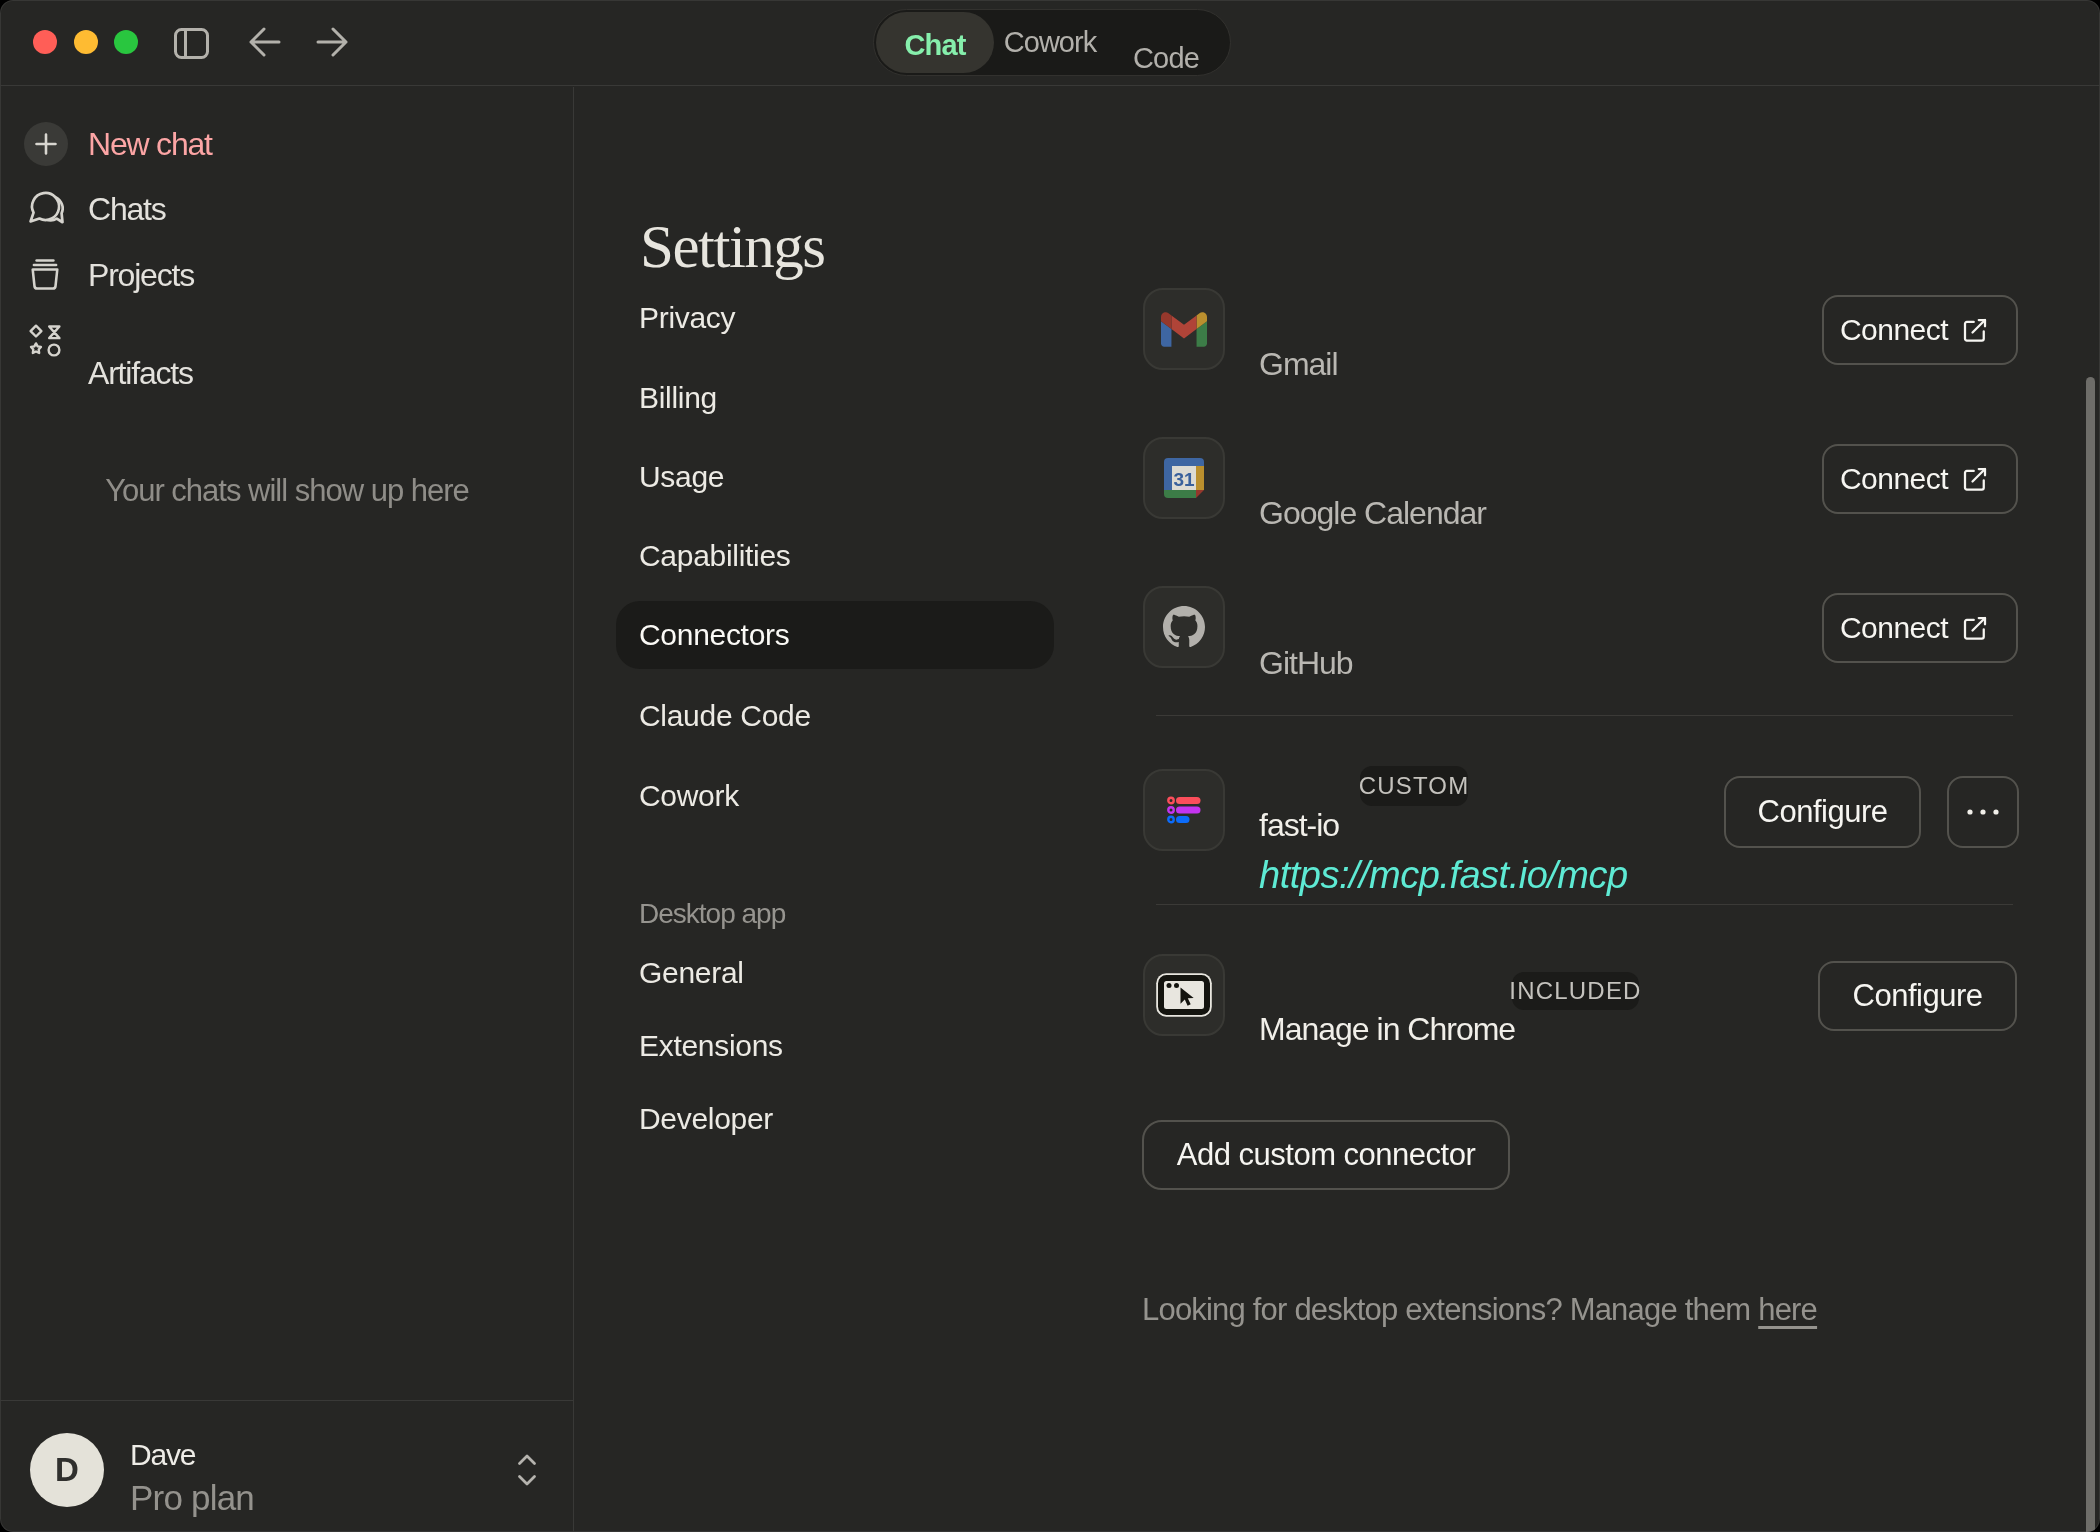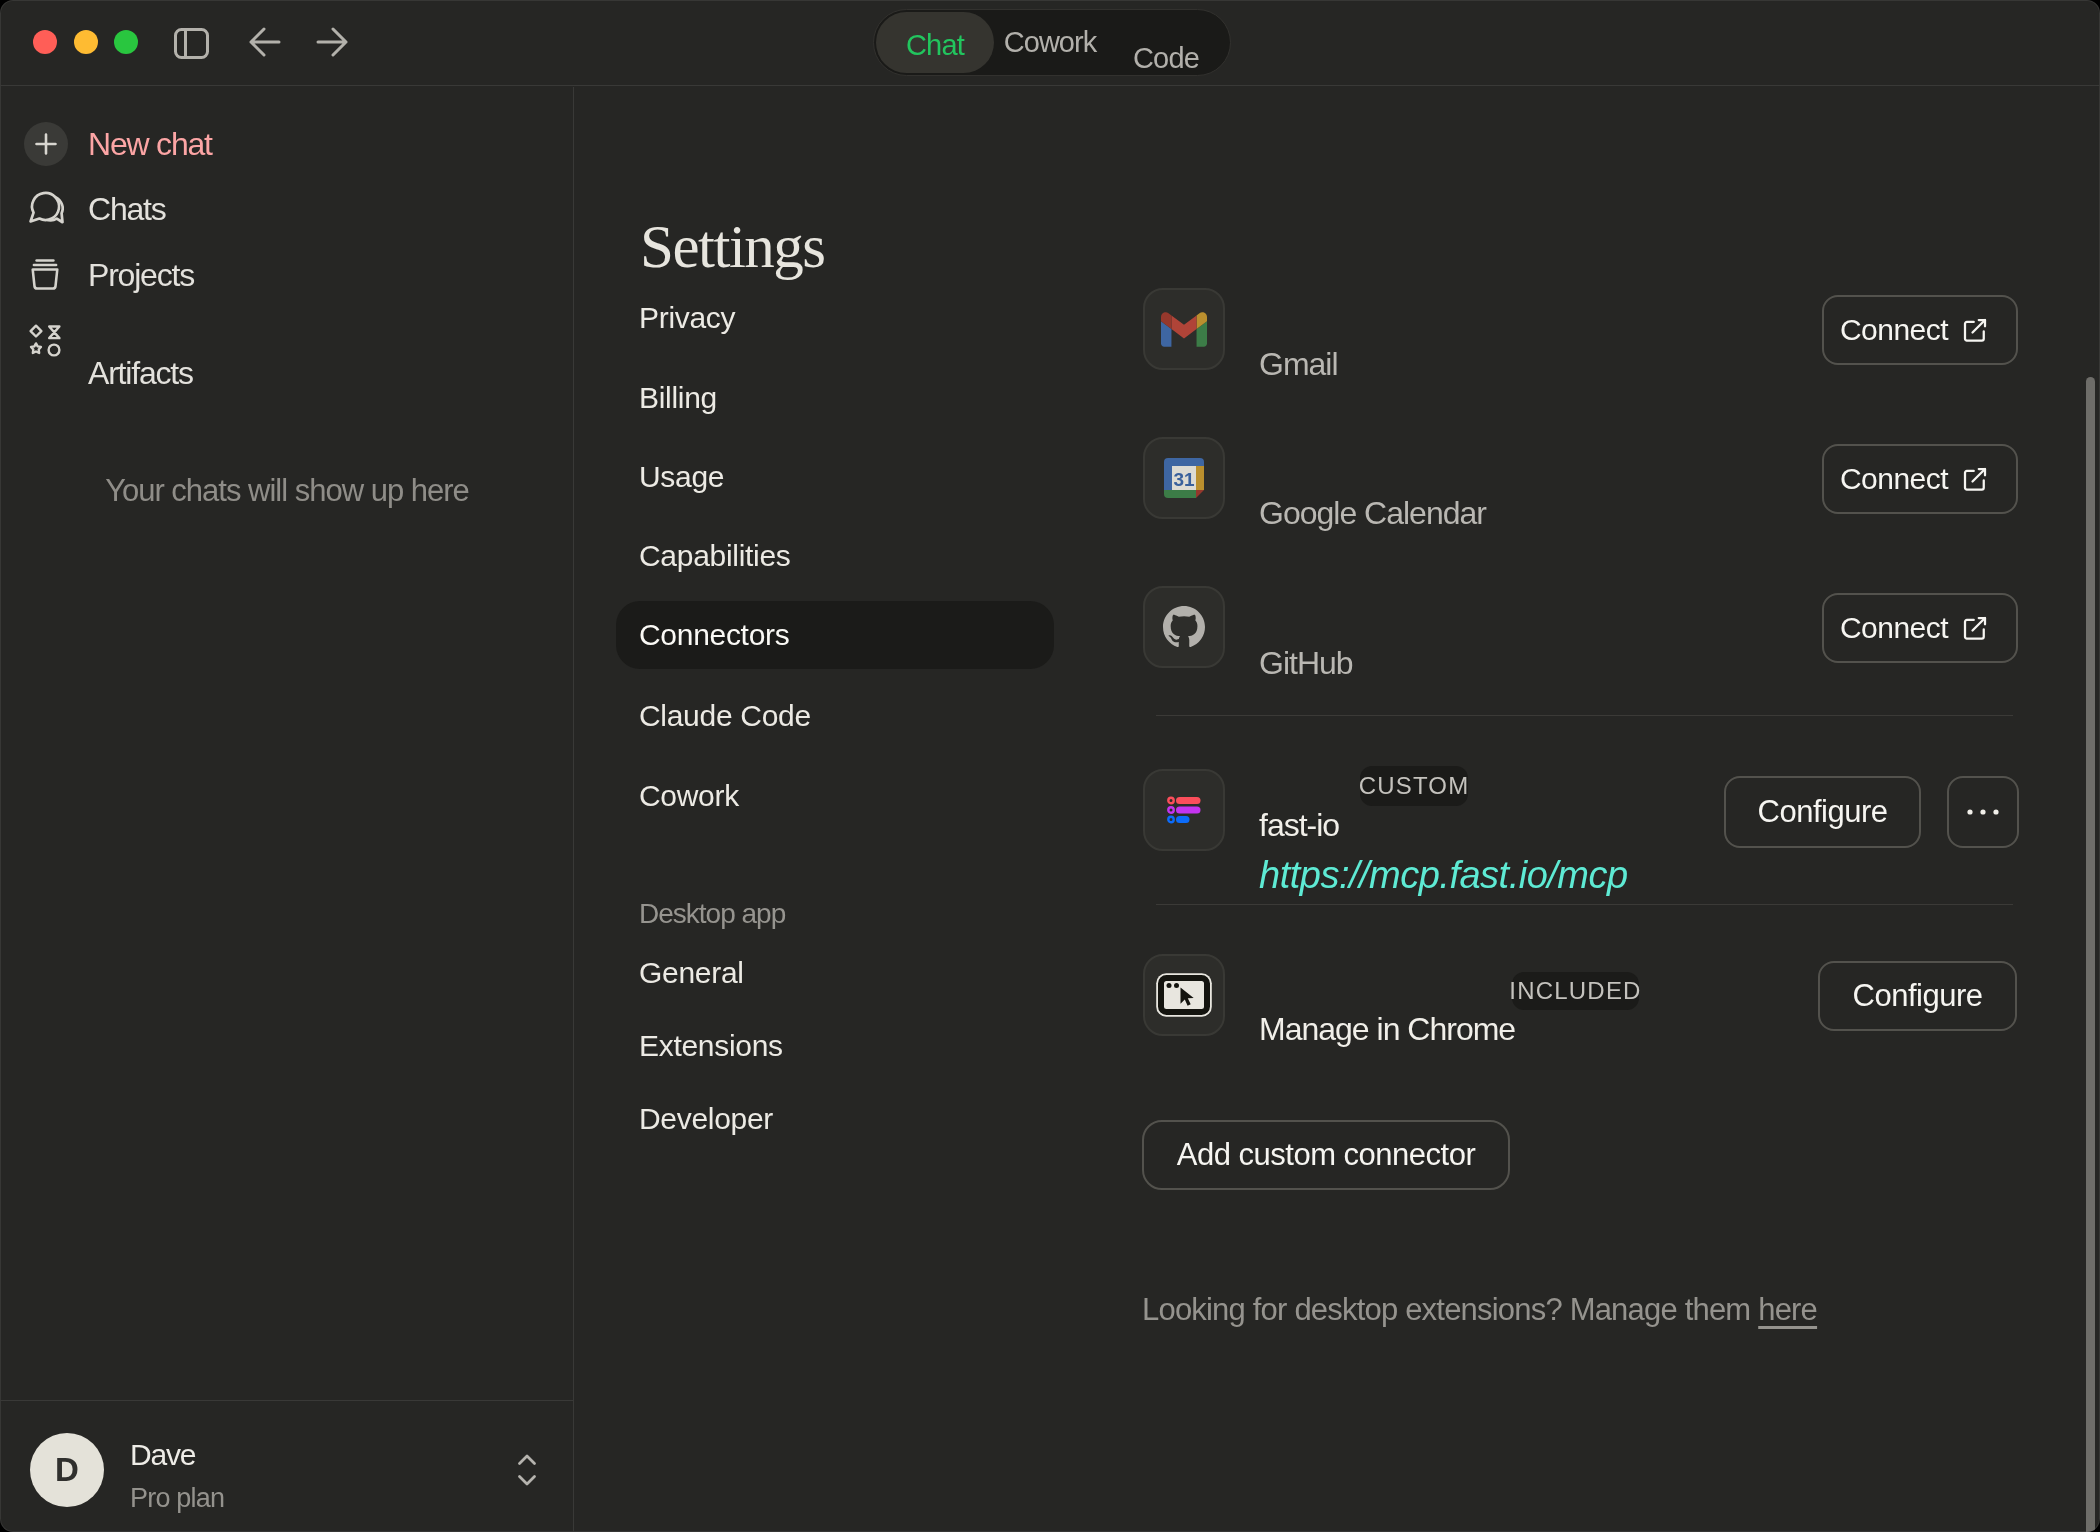--- a/index.html
+++ b/index.html
@@ -29,21 +29,21 @@
     <line x1="11.5" y1="2.5" x2="11.5" y2="28.5" stroke="#b3b1ab" stroke-width="3"></line>
   </svg>
   <svg class="abs" style="left:248px; top:27px;" width="33" height="30" viewBox="0 0 33 30">
     <path d="M16 2 L3 15 L16 28 M3 15 H31" fill="none" stroke="#b3b1ab" stroke-width="3" stroke-linecap="round" stroke-linejoin="round"></path>
   </svg>
   <svg class="abs" style="left:316px; top:27px;" width="33" height="30" viewBox="0 0 33 30">
     <path d="M17 2 L30 15 L17 28 M30 15 H2" fill="none" stroke="#b3b1ab" stroke-width="3" stroke-linecap="round" stroke-linejoin="round"></path>
   </svg>
   <div class="abs" style="left:873px; top:9px; width:358px; height:67px; border-radius:34px; background:#1a1a18; border:1px solid #32312e;"></div>
   <div class="abs" style="left:876px; top:12px; width:118px; height:61px; border-radius:31px; background:#35342f;"></div>
-  <div class="ctr" style="left:876px; top:12px; width:118px; height:66px; justify-content:center; color:#22c55e; font-size:29px; letter-spacing:-0.8px; font-weight:400;">Chat</div>
+  <div class="ctr" style="left:876px; top:12px; width:118px; height:66px; justify-content:center; color:#86efac; font-size:29px; letter-spacing:-0.8px; font-weight:700;">Chat</div>
   <div class="ctr" style="left:994px; top:12px; width:112px; height:61px; justify-content:center; color:#b2b0ab; font-size:29px; letter-spacing:-1px;">Cowork</div>
   <div class="ctr" style="left:1106px; top:28px; width:120px; height:61px; justify-content:center; color:#b2b0ab; font-size:29px; letter-spacing:-0.8px;">Code</div>
 
   <div class="abs" style="left:0; top:87px; width:574px; height:1445px; border-right:1px solid #393937;"></div>
 
   <div class="abs" style="left:24px; top:122px; width:44px; height:44px; border-radius:50%; background:#3a3a37;"></div>
   <svg class="abs" style="left:35px; top:133px;" width="22" height="22" viewBox="0 0 22 22">
     <path d="M11 1.5 V20.5 M1.5 11 H20.5" stroke="#d8d6d0" stroke-width="2.6" stroke-linecap="round"></path>
   </svg>
   <div class="ctr navrow" style="left:88px; top:124px; color:#fca5a5;">New chat</div>
@@ -67,21 +67,21 @@
     <path d="M6 13.6 l1.1 2 2.2 .4 -1.5 1.7 .3 2.3 -2.1 -1 -2.1 1 .3 -2.3 -1.5 -1.7 2.2 -.4 z" fill="none" stroke="#d5d3cd" stroke-width="1.6" stroke-linejoin="round"></path>
     <circle cx="18" cy="18" r="3.6" fill="none" stroke="#d5d3cd" stroke-width="1.6"></circle>
   </svg>
   <div class="ctr navrow" style="left:88px; top:321px;margin-top:32px;">Artifacts</div>
 
   <div class="ctr" style="left:0; top:471px; width:574px; height:40px; justify-content:center; color:#8f8d88; font-size:31px; letter-spacing:-1px;">Your chats will show up here</div>
 
   <div class="abs" style="left:0; top:1400px; width:574px; height:1px; background:#393937;"></div>
   <div class="ctr" style="left:30px; top:1433px; width:74px; height:74px; border-radius:50%; background:#e4e2d9; color:#30302e; justify-content:center; font-size:33px; font-weight:600;">D</div>
   <div class="ctr" style="left:130px; top:1435px; height:40px; color:#eeece7; font-size:30px; letter-spacing:-1.2px;">Dave</div>
-  <div class="ctr" style="left:130px; top:1478px; height:40px; color:#94928d; font-size:27px; letter-spacing:-0.8px;">Pro plan</div>
+  <div class="ctr" style="left:130px; top:1478px; height:40px; color:#94928d; font-size:35px; letter-spacing:-0.8px;">Pro plan</div>
   <svg class="abs" style="left:516px; top:1452px;" width="22" height="36" viewBox="0 0 22 36">
     <path d="M3.5 11.5 L11 4 L18.5 11.5" fill="none" stroke="#b5b3ae" stroke-width="2.8" stroke-linecap="round" stroke-linejoin="round"></path>
     <path d="M3.5 24.5 L11 32 L18.5 24.5" fill="none" stroke="#b5b3ae" stroke-width="2.8" stroke-linecap="round" stroke-linejoin="round"></path>
   </svg>
 
   <div class="abs" style="left:640px; top:212px; font-family:'Liberation Serif', serif; font-size:61px; letter-spacing:-1.5px; color:#e7e5de;">Settings</div>
 
   <div class="abs" style="left:616px; top:601px; width:438px; height:68px; border-radius:24px; background:#1b1b19;"></div>
   <div class="mainnav" style="top:298px;">Privacy</div>
   <div class="mainnav" style="top:378px;">Billing</div>

